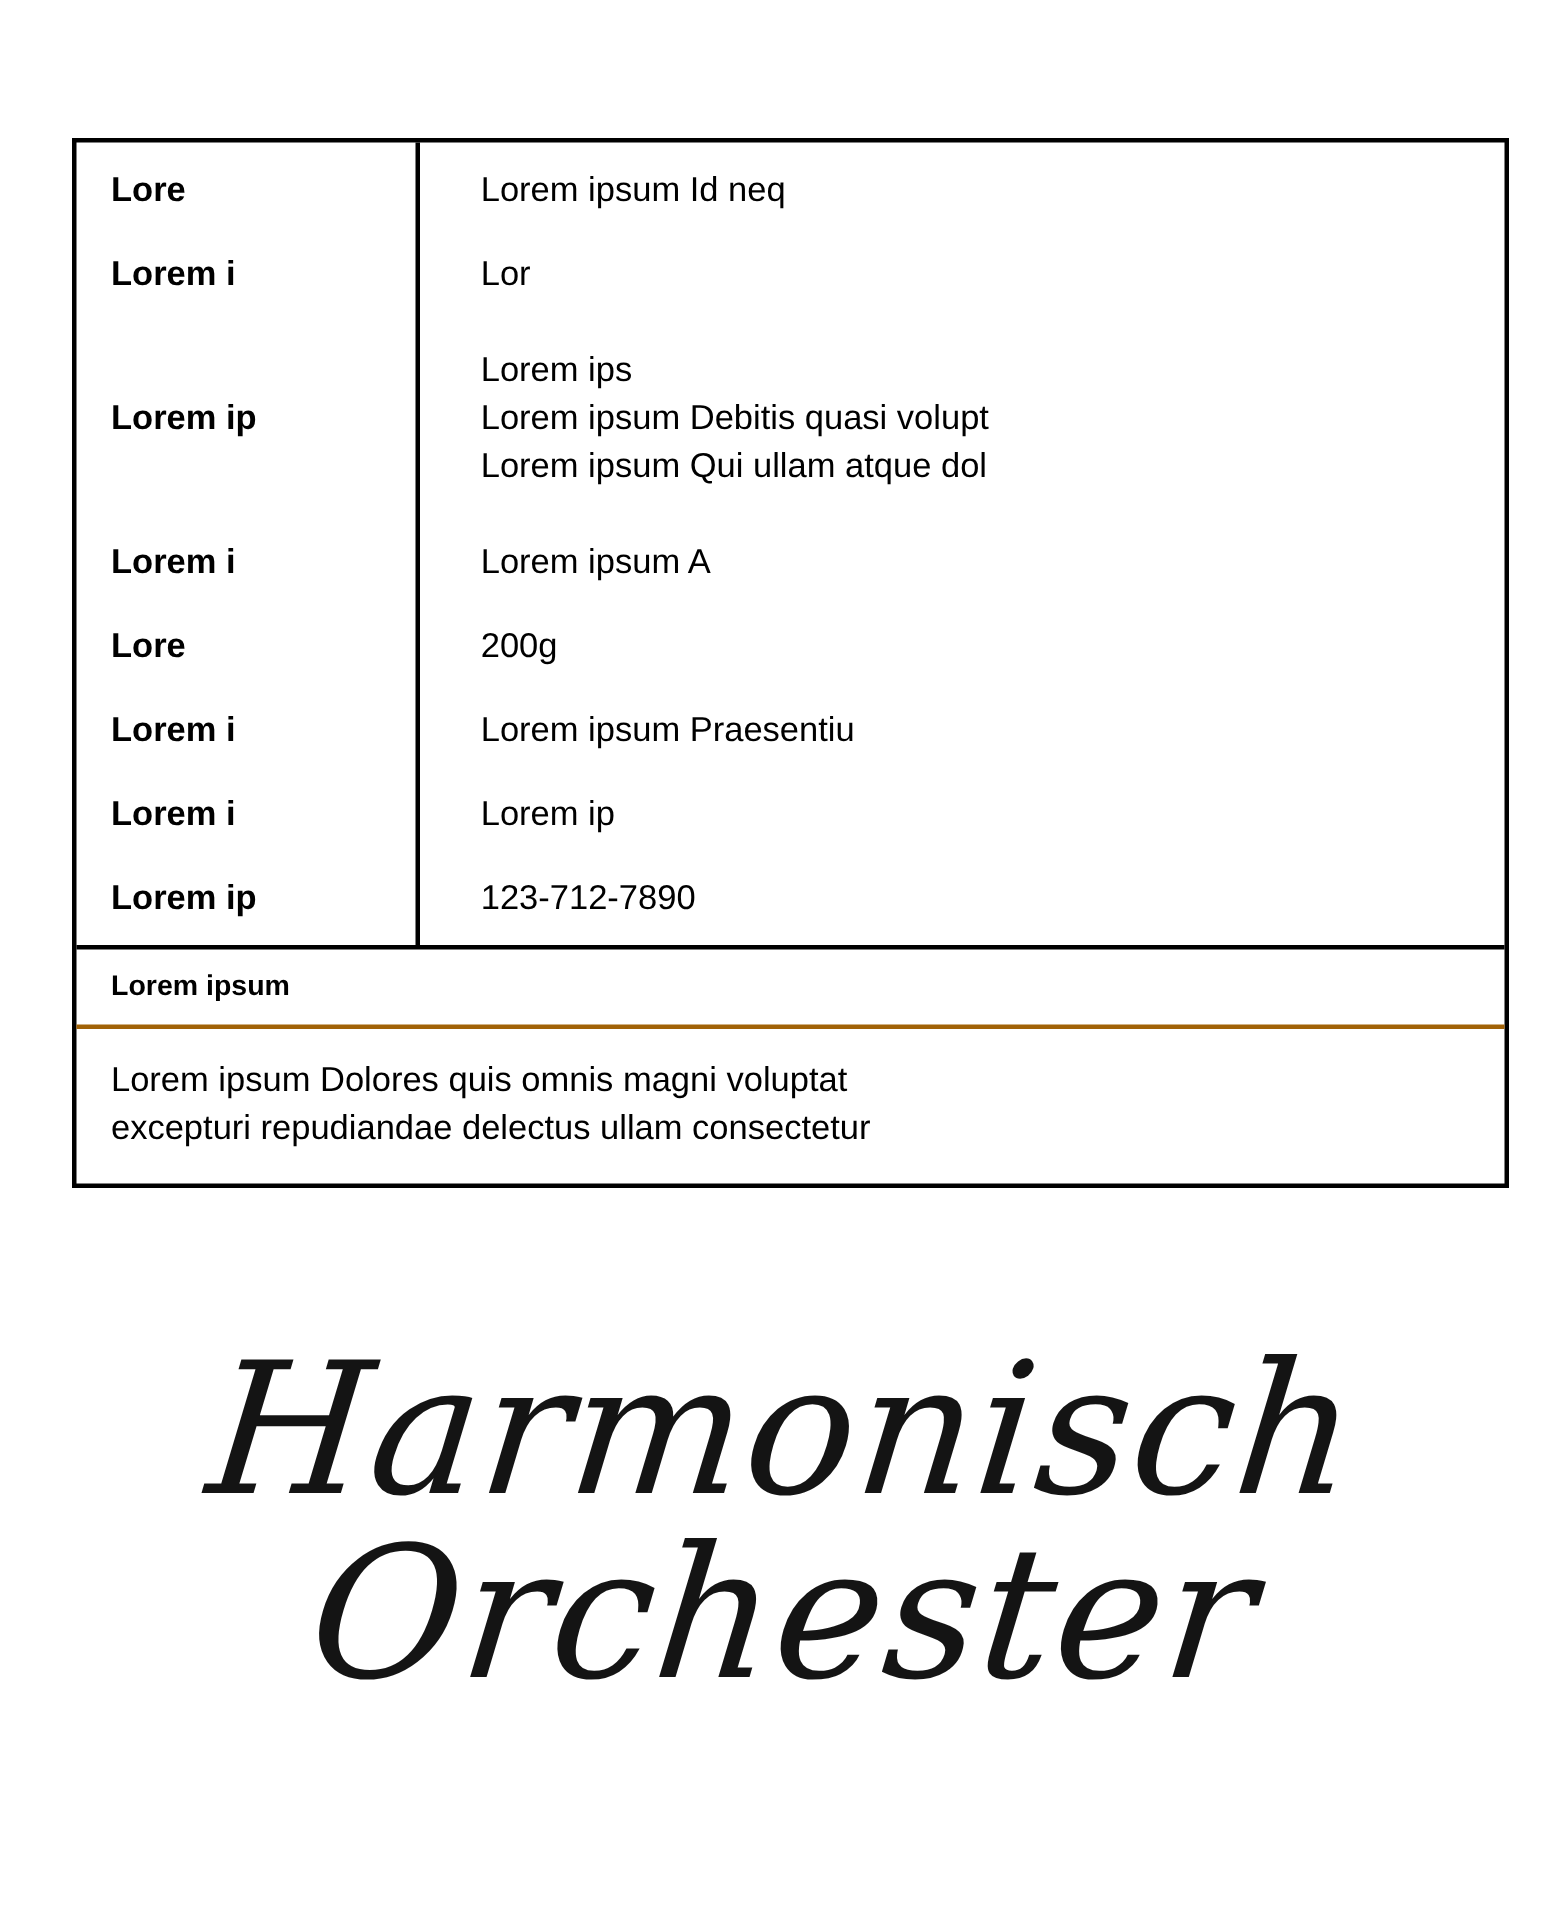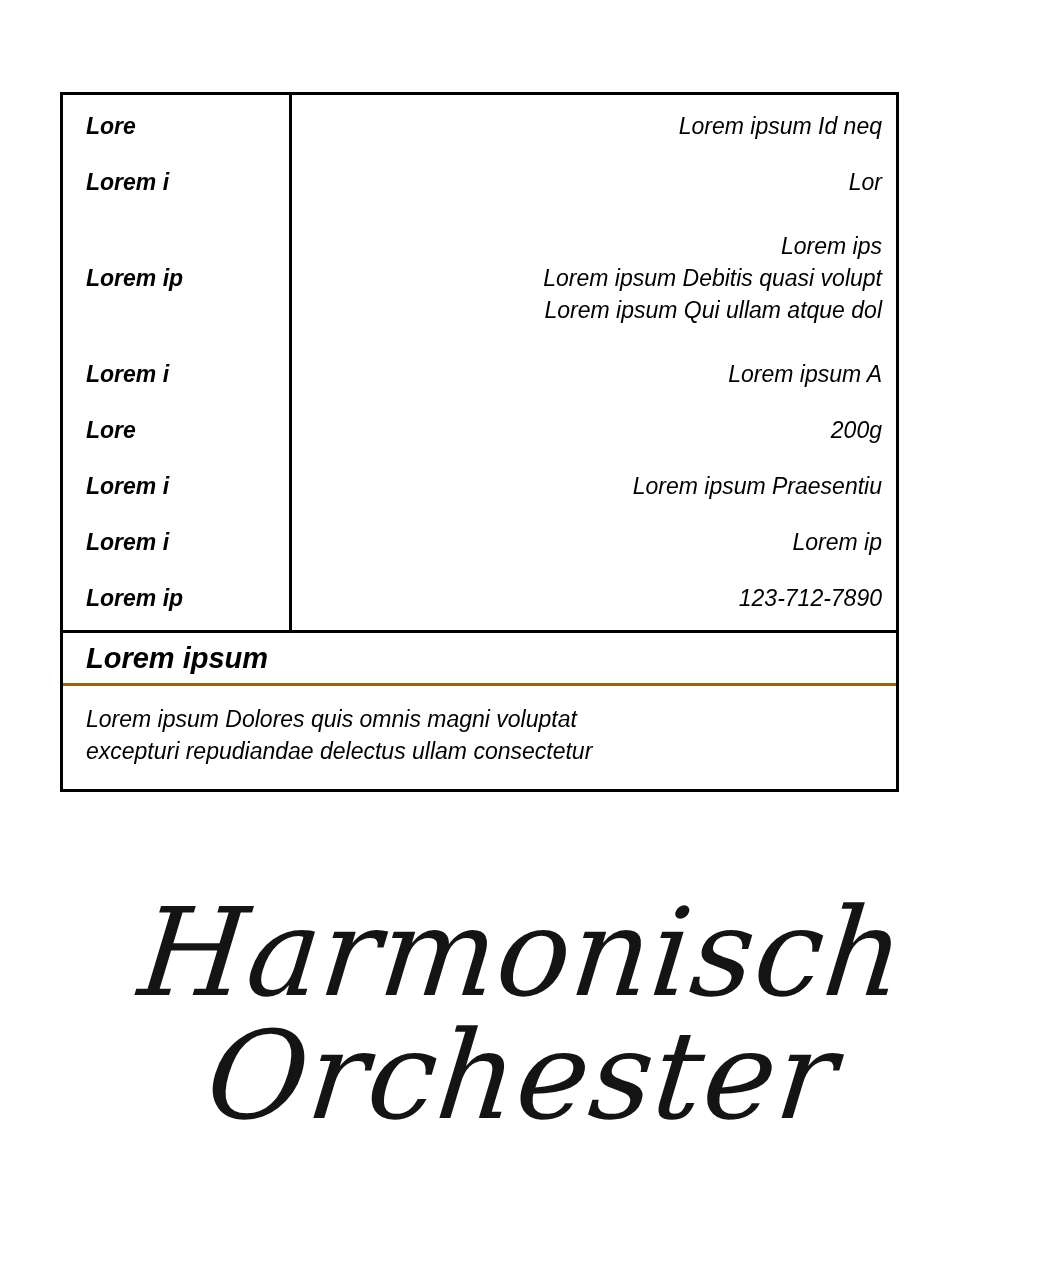--- a/index.html
+++ b/index.html
@@ -14,26 +14,25 @@
   .page {
     position: relative;
     width: 1045px;
     height: 1280px;
     background: #ffffff;
   }
 
   
   .doc-table {
     position: absolute;
-    left: 60px;
+    left: 48px;
     top: 92px;
-    width: 839px;
+    width: 958px;
     border: 3px solid #000000;
     background: #ffffff;
-    font-style: italic;
   }
   .pairs {
     display: table;
     width: 100%;
     border-collapse: collapse;
     padding: 3px 0;
   }
   .pair-row { display: table-row; }
   .cell {
     display: table-cell;
@@ -47,29 +46,28 @@
     width: 227px;
     font-weight: 700;
     padding-left: 23px;
     padding-right: 10px;
     border-right: 3px solid #000000;
   }
   .cell.value {
     padding-left: 41px;
     padding-right: 14px;
     font-weight: 400;
-    text-align: right;
   }
   .pair-row.tall .cell { padding-top: 20px; padding-bottom: 20px; }
   .pair-row:first-child .cell { padding-top: 15px; }
   .pair-row:last-child .cell { padding-bottom: 16px; }
 
   .section-header {
     border-top: 3px solid #000000;
-    font-size: 29px;
+    font-size: 19px;
     line-height: 26px;
     font-weight: 700;
     padding: 12px 14px 12px 23px;
   }
   .notes {
     border-top: 3px solid #a16207;
     padding: 17px 23px 22px 23px;
   }
   .notes .note-line {
     font-size: 23px;

